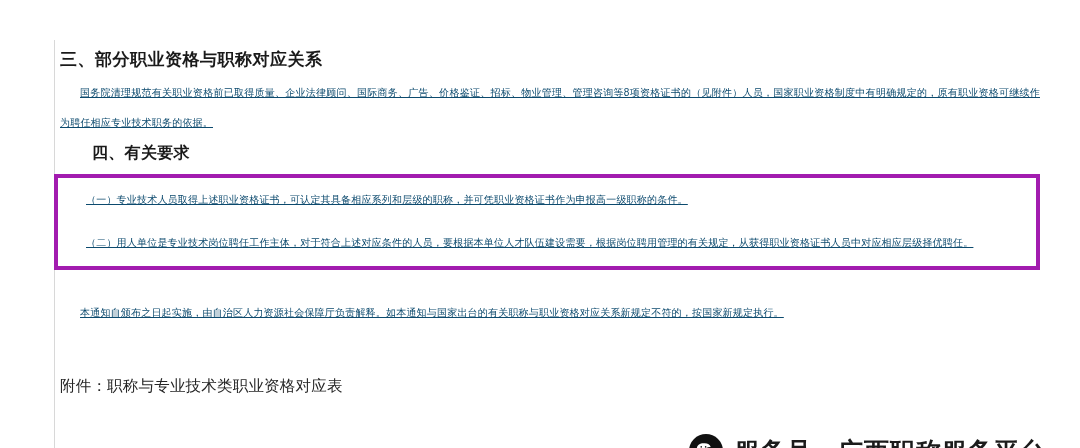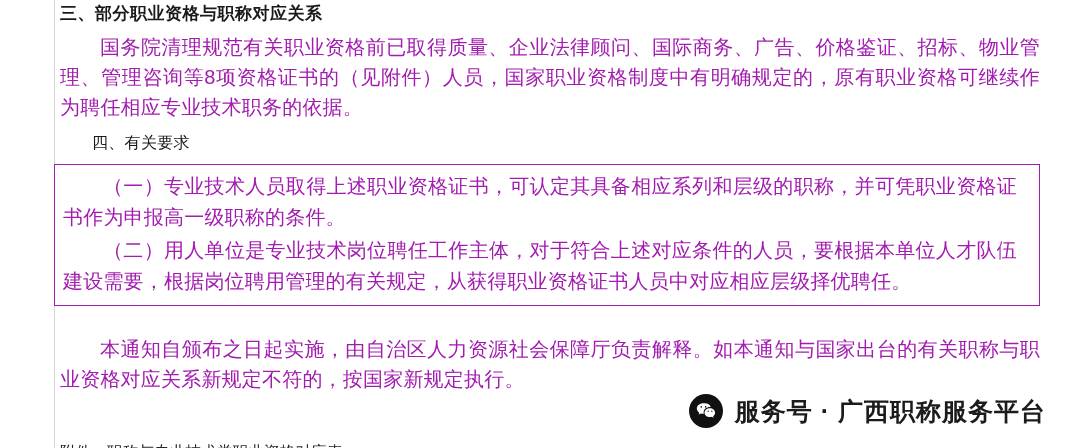--- a/index.html
+++ b/index.html
@@ -28,57 +28,59 @@
     top: 0;
     width: 1px;
     height: 448px;
     background: #d8d8d8;
   }
   .heading {
     font-size: 17px;
     font-weight: bold;
     color: #1a1a1a;
     letter-spacing: 0.5px;
+    padding-top: 6px;
     line-height: 28px;
+    margin-top: 40px;
   }
   .para {
-    font-size: 20px;
+    font-size: 10px;
     line-height: 30px;
-    color: #a21caf;
+    color: #0c4a6e;
     text-align: justify;
     text-justify: inter-ideograph;
     margin: 4px 0 0 0;
     letter-spacing: 0.2px;
+    text-decoration: underline;
   }
   .para.indent {
     text-indent: 2em;
   }
   .heading2 {
     font-size: 16px;
-    font-weight: normal;
+    font-weight: bold;
     color: #1a1a1a;
     line-height: 30px;
-    margin-top: 6px;
     text-indent: 2em;
     letter-spacing: 0.3px;
   }
   .redbox {
     position: relative;
-    border: 1px solid #a21caf;
+    border: 4px solid #a21caf;
     margin: 6px 0 0 -6px;
     padding: 6px 22px 8px 8px;
     width: 986px;
     box-sizing: border-box;
   }
   .redbox .para {
     margin: 0;
     line-height: 31px;
   }
   .redbox .para + .para {
-    margin-top: 2px;
+    margin-top: 12px;
   }
   .tail {
     margin-top: 28px;
   }
   .attach {
     font-size: 15.5px;
     line-height: 28px;
     color: #262626;
     margin-top: 44px;
     letter-spacing: 0.2px;

